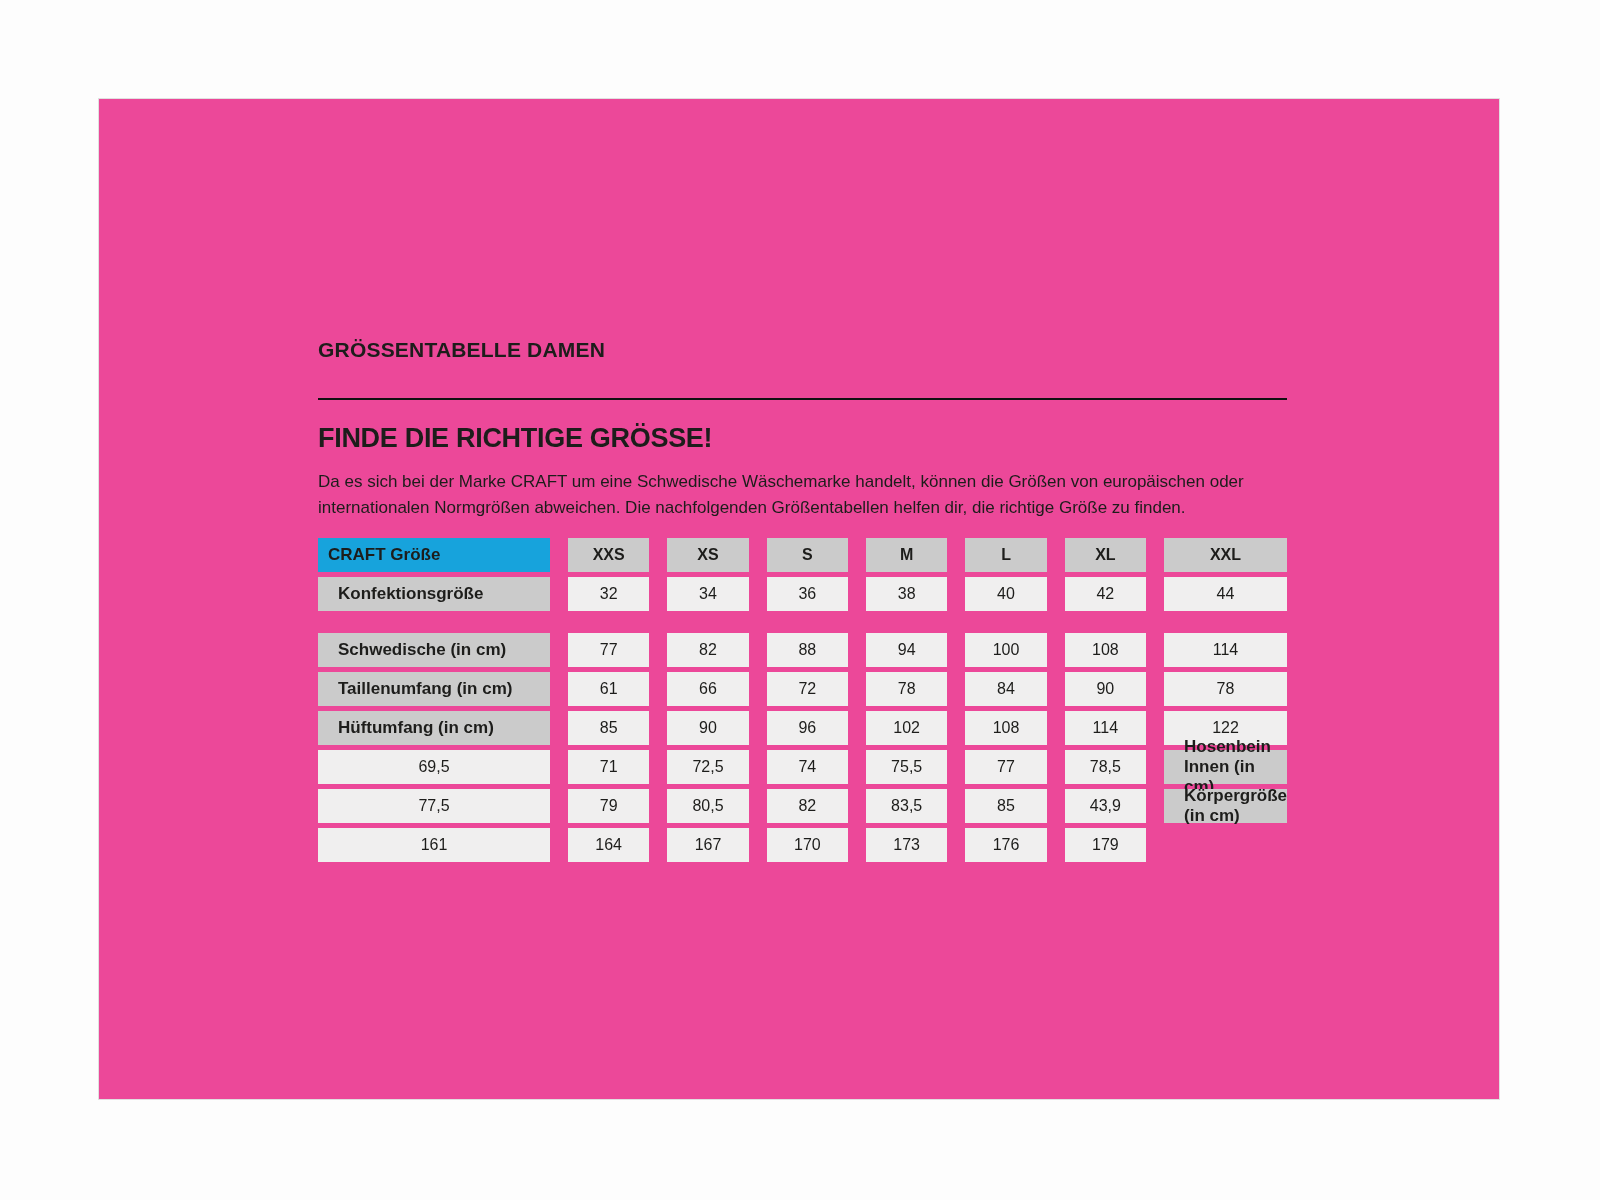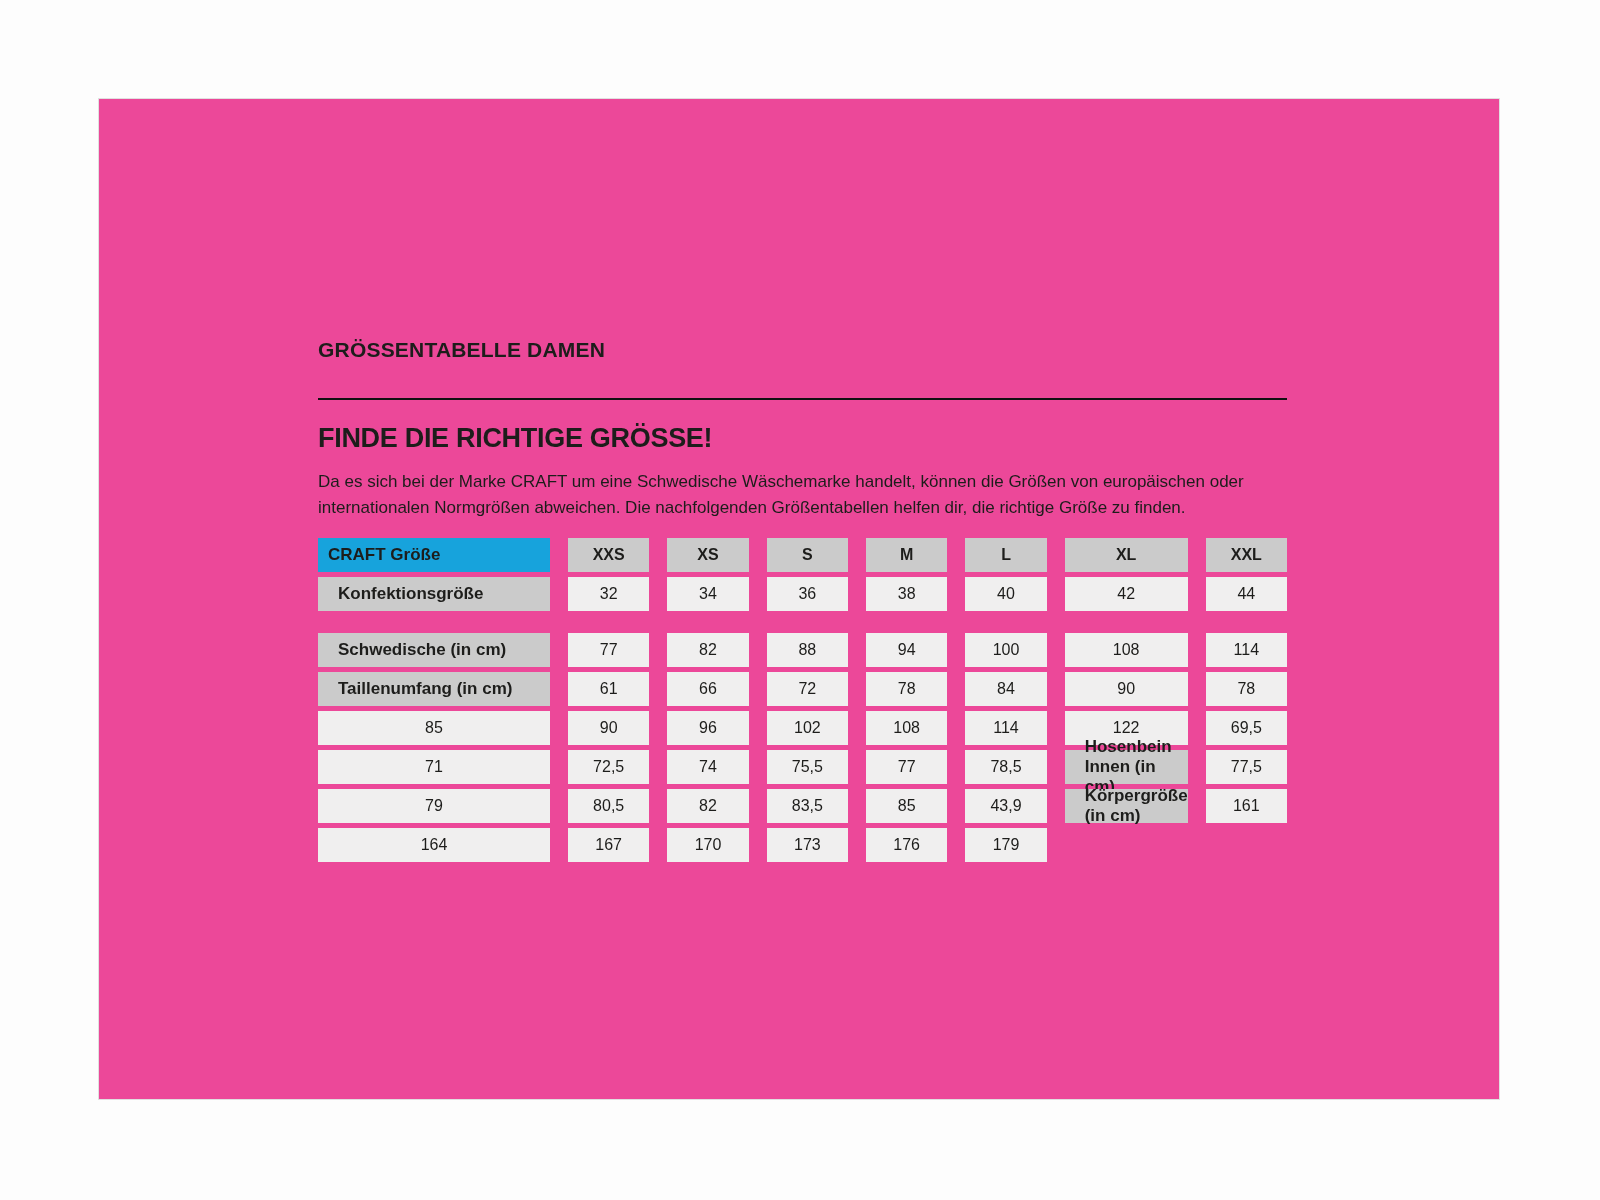--- a/index.html
+++ b/index.html
@@ -138,20 +138,21 @@
         <div class="cell value">108</div>
         <div class="cell value">114</div>
         <div class="cell label">Taillenumfang (in cm)</div>
         <div class="cell value">61</div>
         <div class="cell value">66</div>
         <div class="cell value">72</div>
         <div class="cell value">78</div>
         <div class="cell value">84</div>
         <div class="cell value">90</div>
         <div class="cell value">78</div>
+        <div class="cell label">Hüftumfang (in cm)</div>
         <div class="cell value">85</div>
         <div class="cell value">90</div>
         <div class="cell value">96</div>
         <div class="cell value">102</div>
         <div class="cell value">108</div>
         <div class="cell value">114</div>
         <div class="cell value">122</div>
         <div class="cell value">69,5</div>
         <div class="cell value">71</div>
         <div class="cell value">72,5</div>

